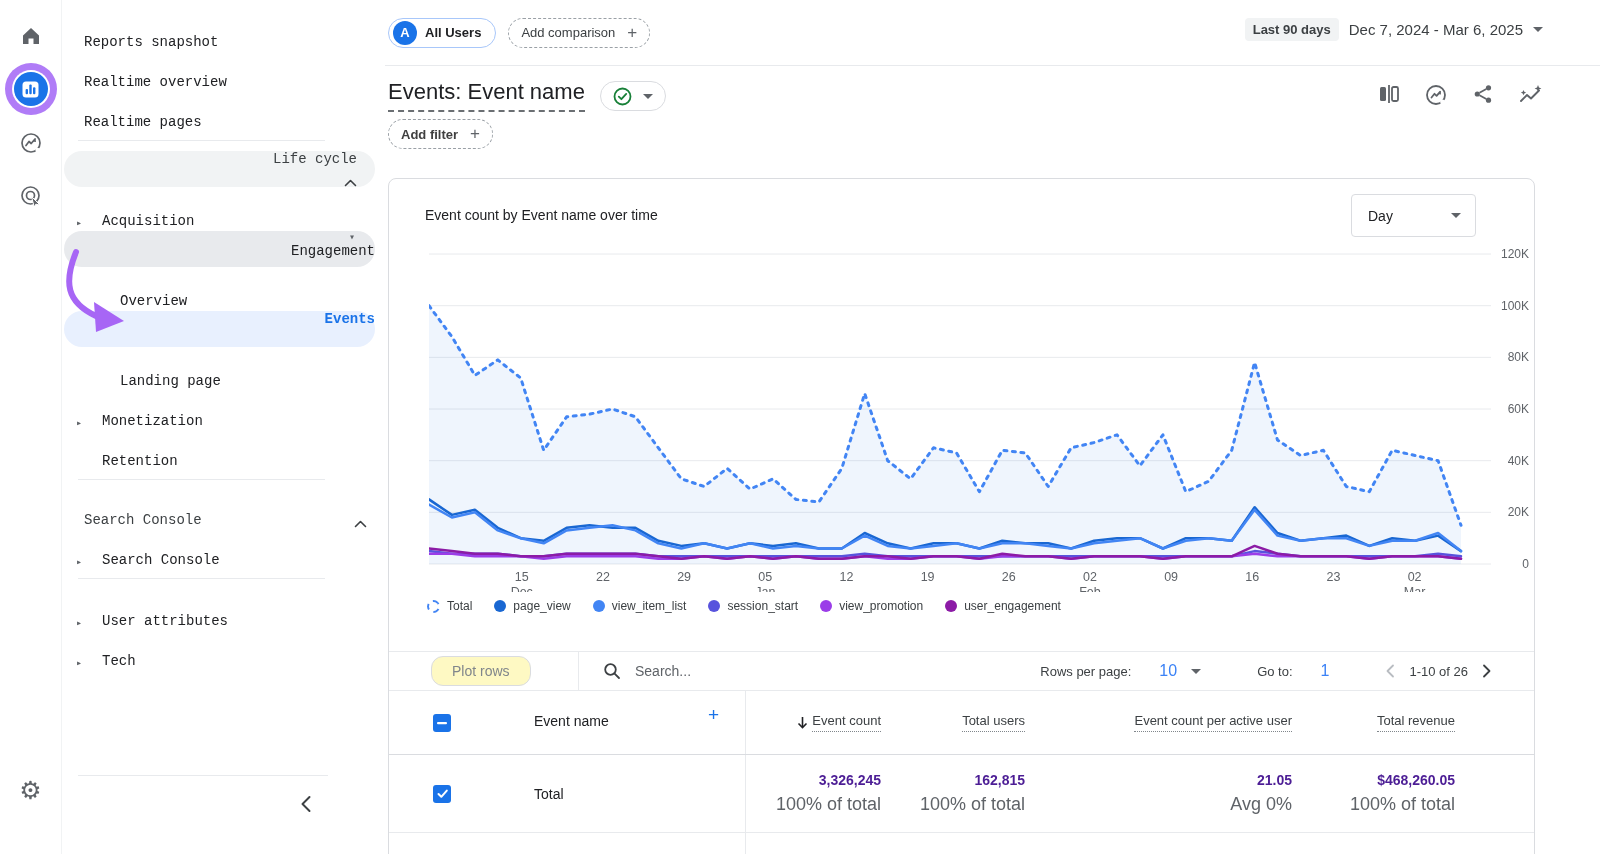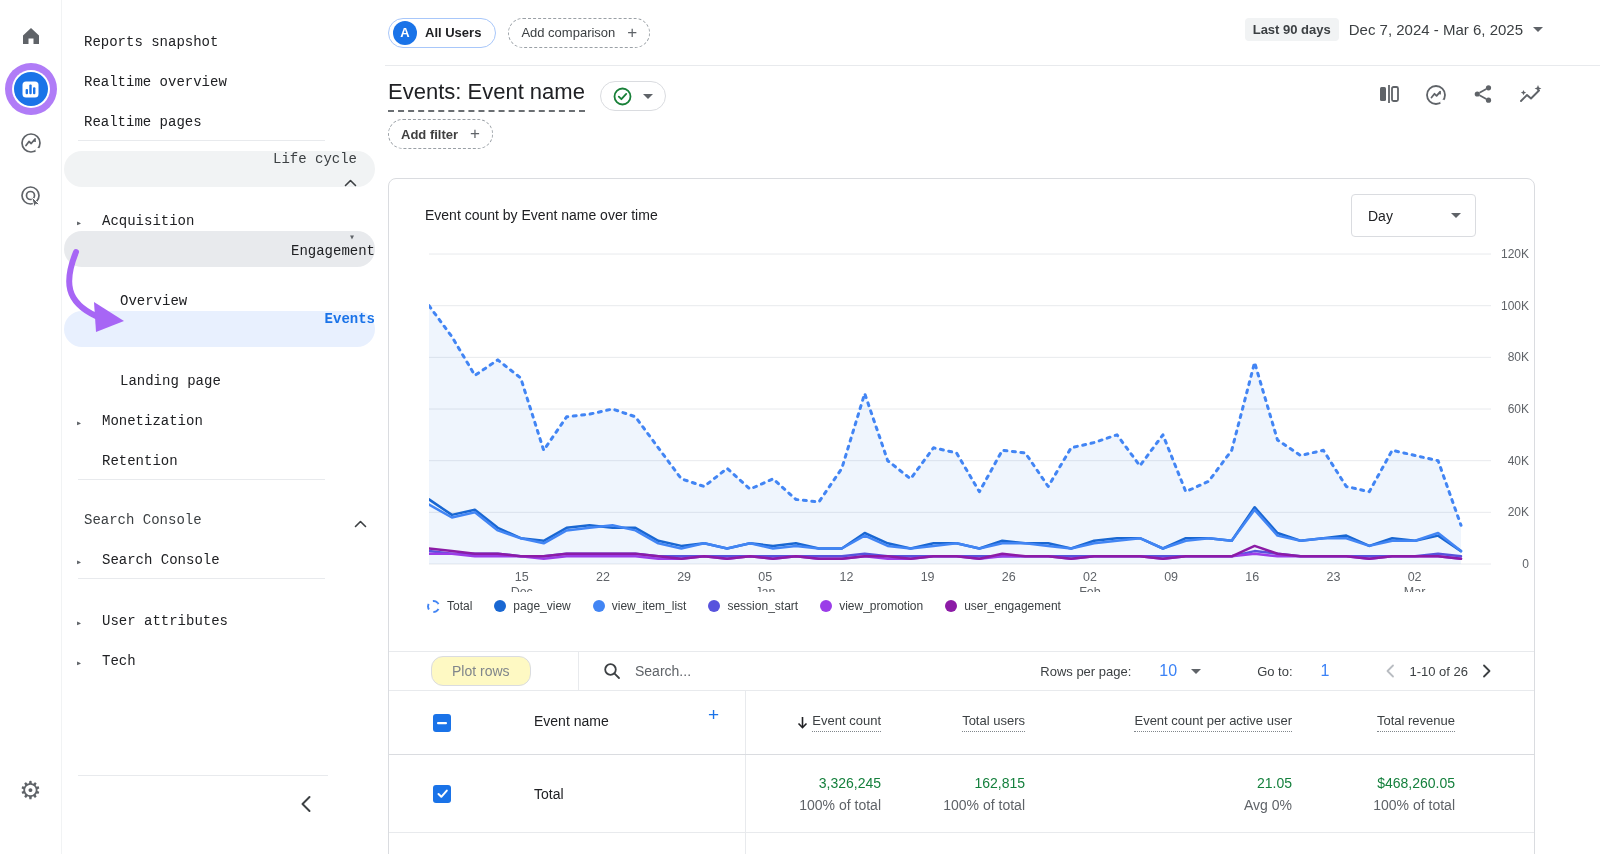--- a/index.html
+++ b/index.html
@@ -78,22 +78,22 @@
   .t-grid { position:absolute; left:0; width:100%; display:grid; grid-template-columns:90px 266px 136px 144px 267px 163px 1fr; align-items:center; }
   .t-head { top:512px; height:64px; border-bottom:1px solid #dadce0; }
   .t-total { top:576px; height:78px; border-bottom:1px solid #e8eaed; }
   .t-row1 { top:654px; height:64px; opacity:.4; }
   .v-divider { position:absolute; left:356px; top:512px; bottom:0; width:1px; background:#e8eaed; }
   .cb { width:18px; height:18px; border-radius:3px; background:#1a73e8; margin-left:44px; display:flex; align-items:center; justify-content:center; cursor:pointer; }
   .cell-r { text-align:right; font-size:13px; color:#3c4043; }
   .col-label { display:inline-block; border-bottom:1px dotted #80868b; padding-bottom:3px; }
   .name-cell { padding-left:55px; font-size:14px; color:#202124; position:relative; }
   .add-col { position:absolute; right:26px; top:-9px; color:#1a73e8; font-size:19px; font-weight:400; cursor:pointer; }
-  .metric .v { font-size:14px; font-weight:400; color:#15803d; }
-  .metric .s { font-size:14px; color:#5f6368; margin-top:6px; }
+  .metric .v { font-size:14px; font-weight:700; color:#4c1d95; }
+  .metric .s { font-size:18px; color:#5f6368; margin-top:6px; }
   .sort-wrap { display:inline-flex; align-items:center; gap:4px; }
 </style>
 </head>
 <body>
 
 <div class="rail">
   <div class="rail-btn" style="top:16px">
     <svg width="22" height="22" viewBox="0 0 22 22">
       <path d="M3 10.5 L11 3 L19 10.5 V19 H13.5 V13.5 H8.5 V19 H3 Z" fill="#5f6368"></path>
     </svg>

